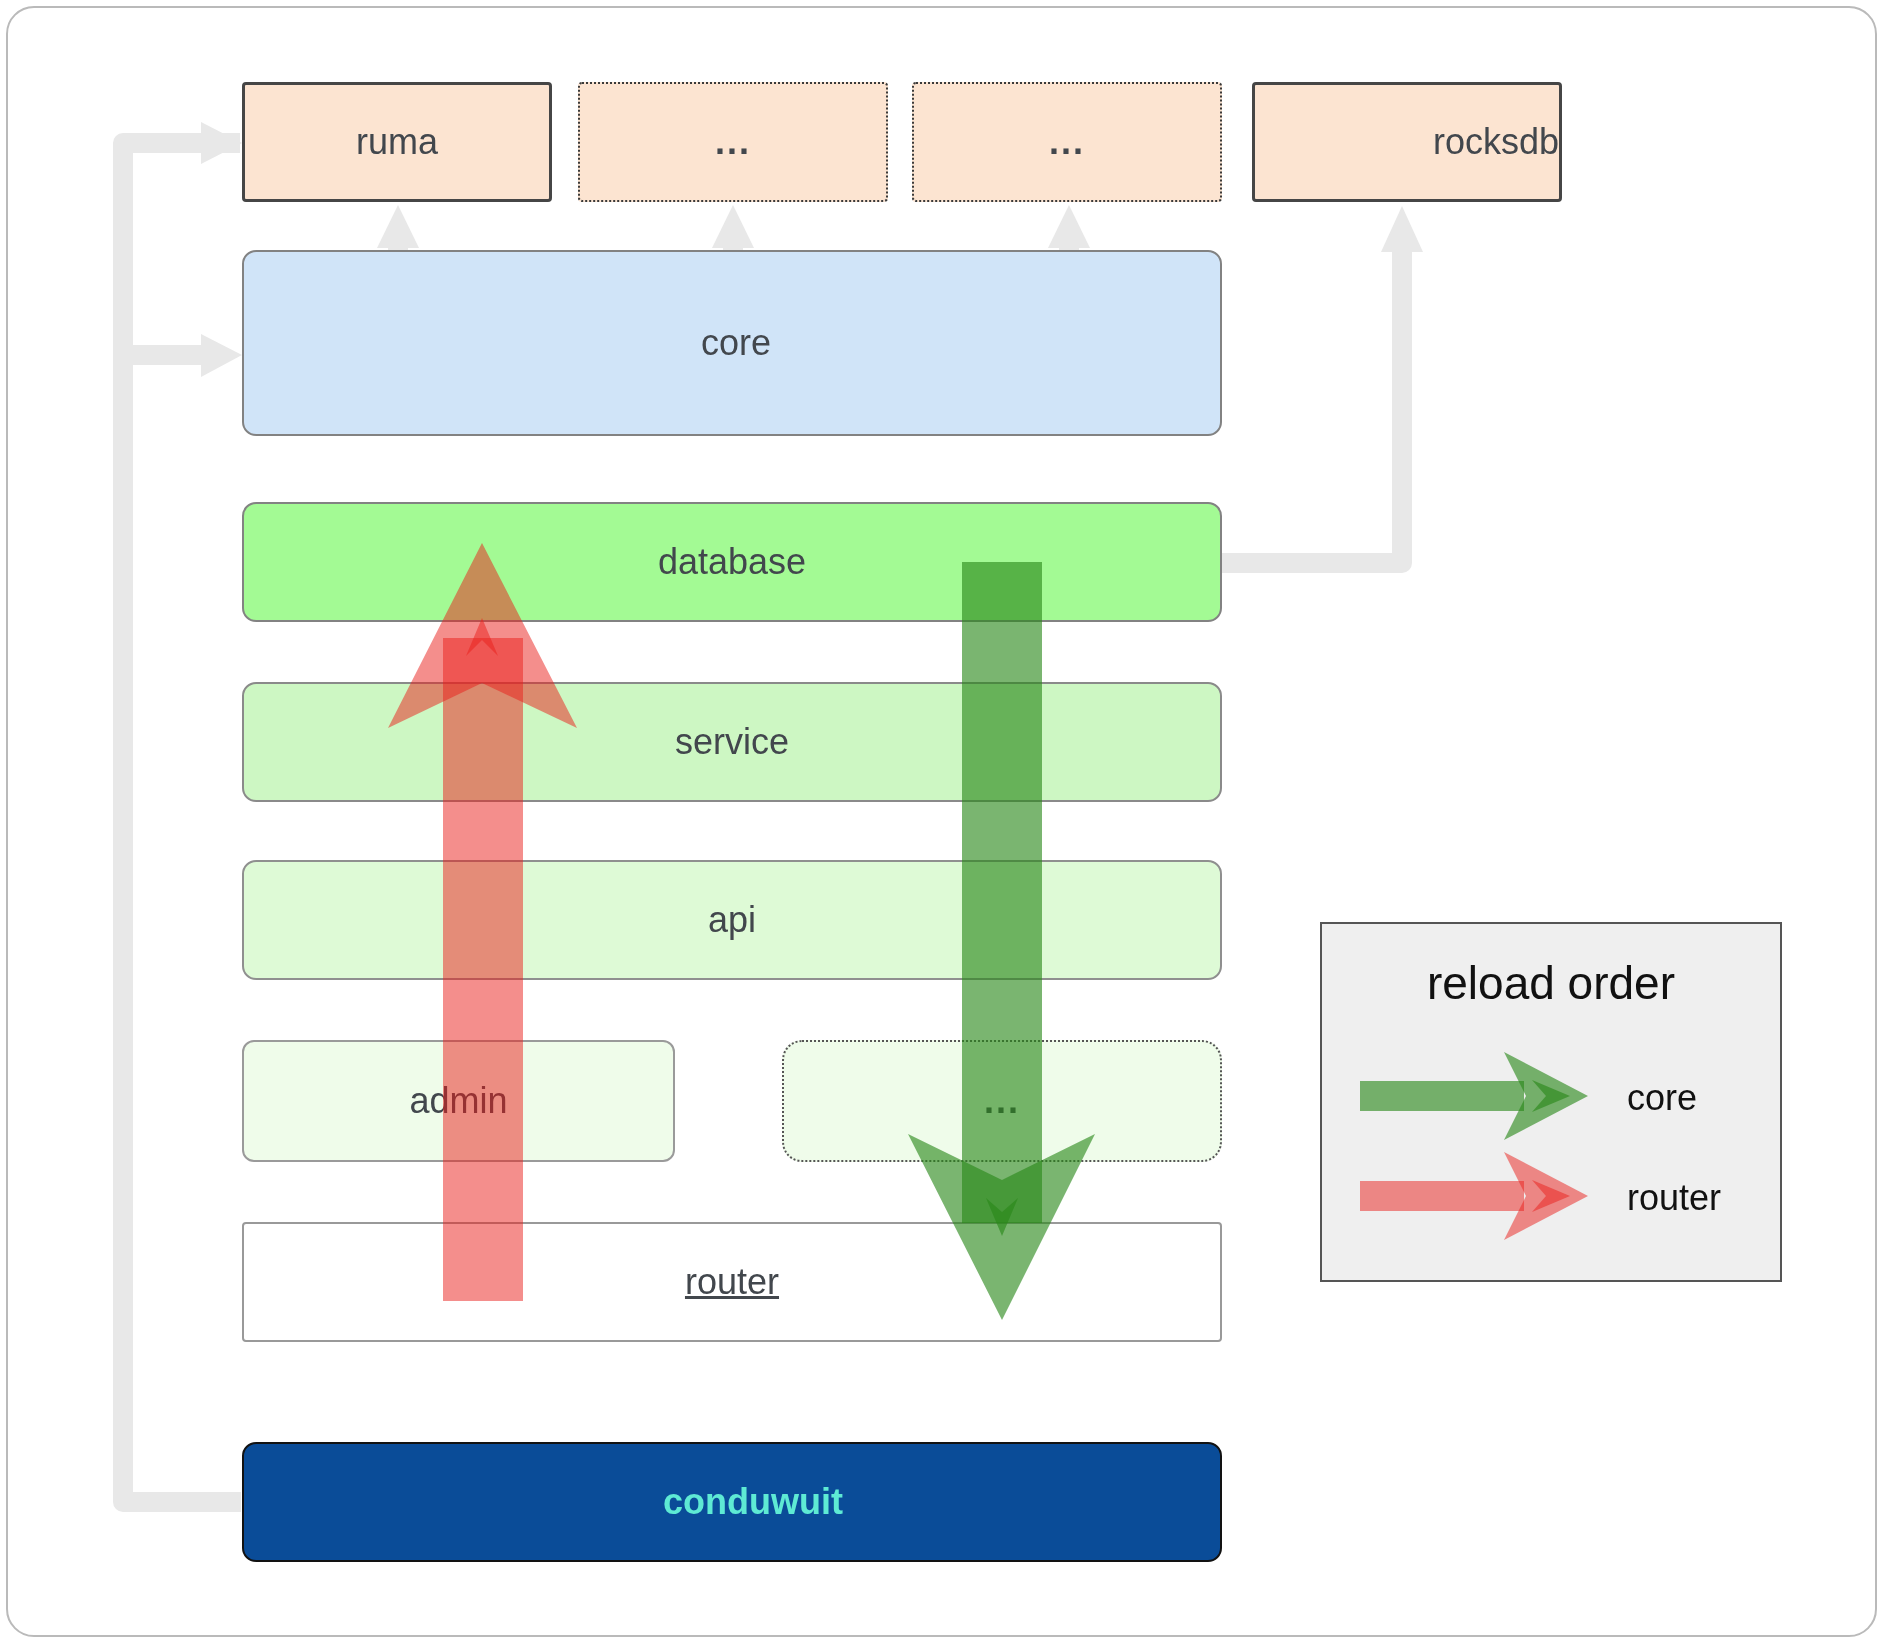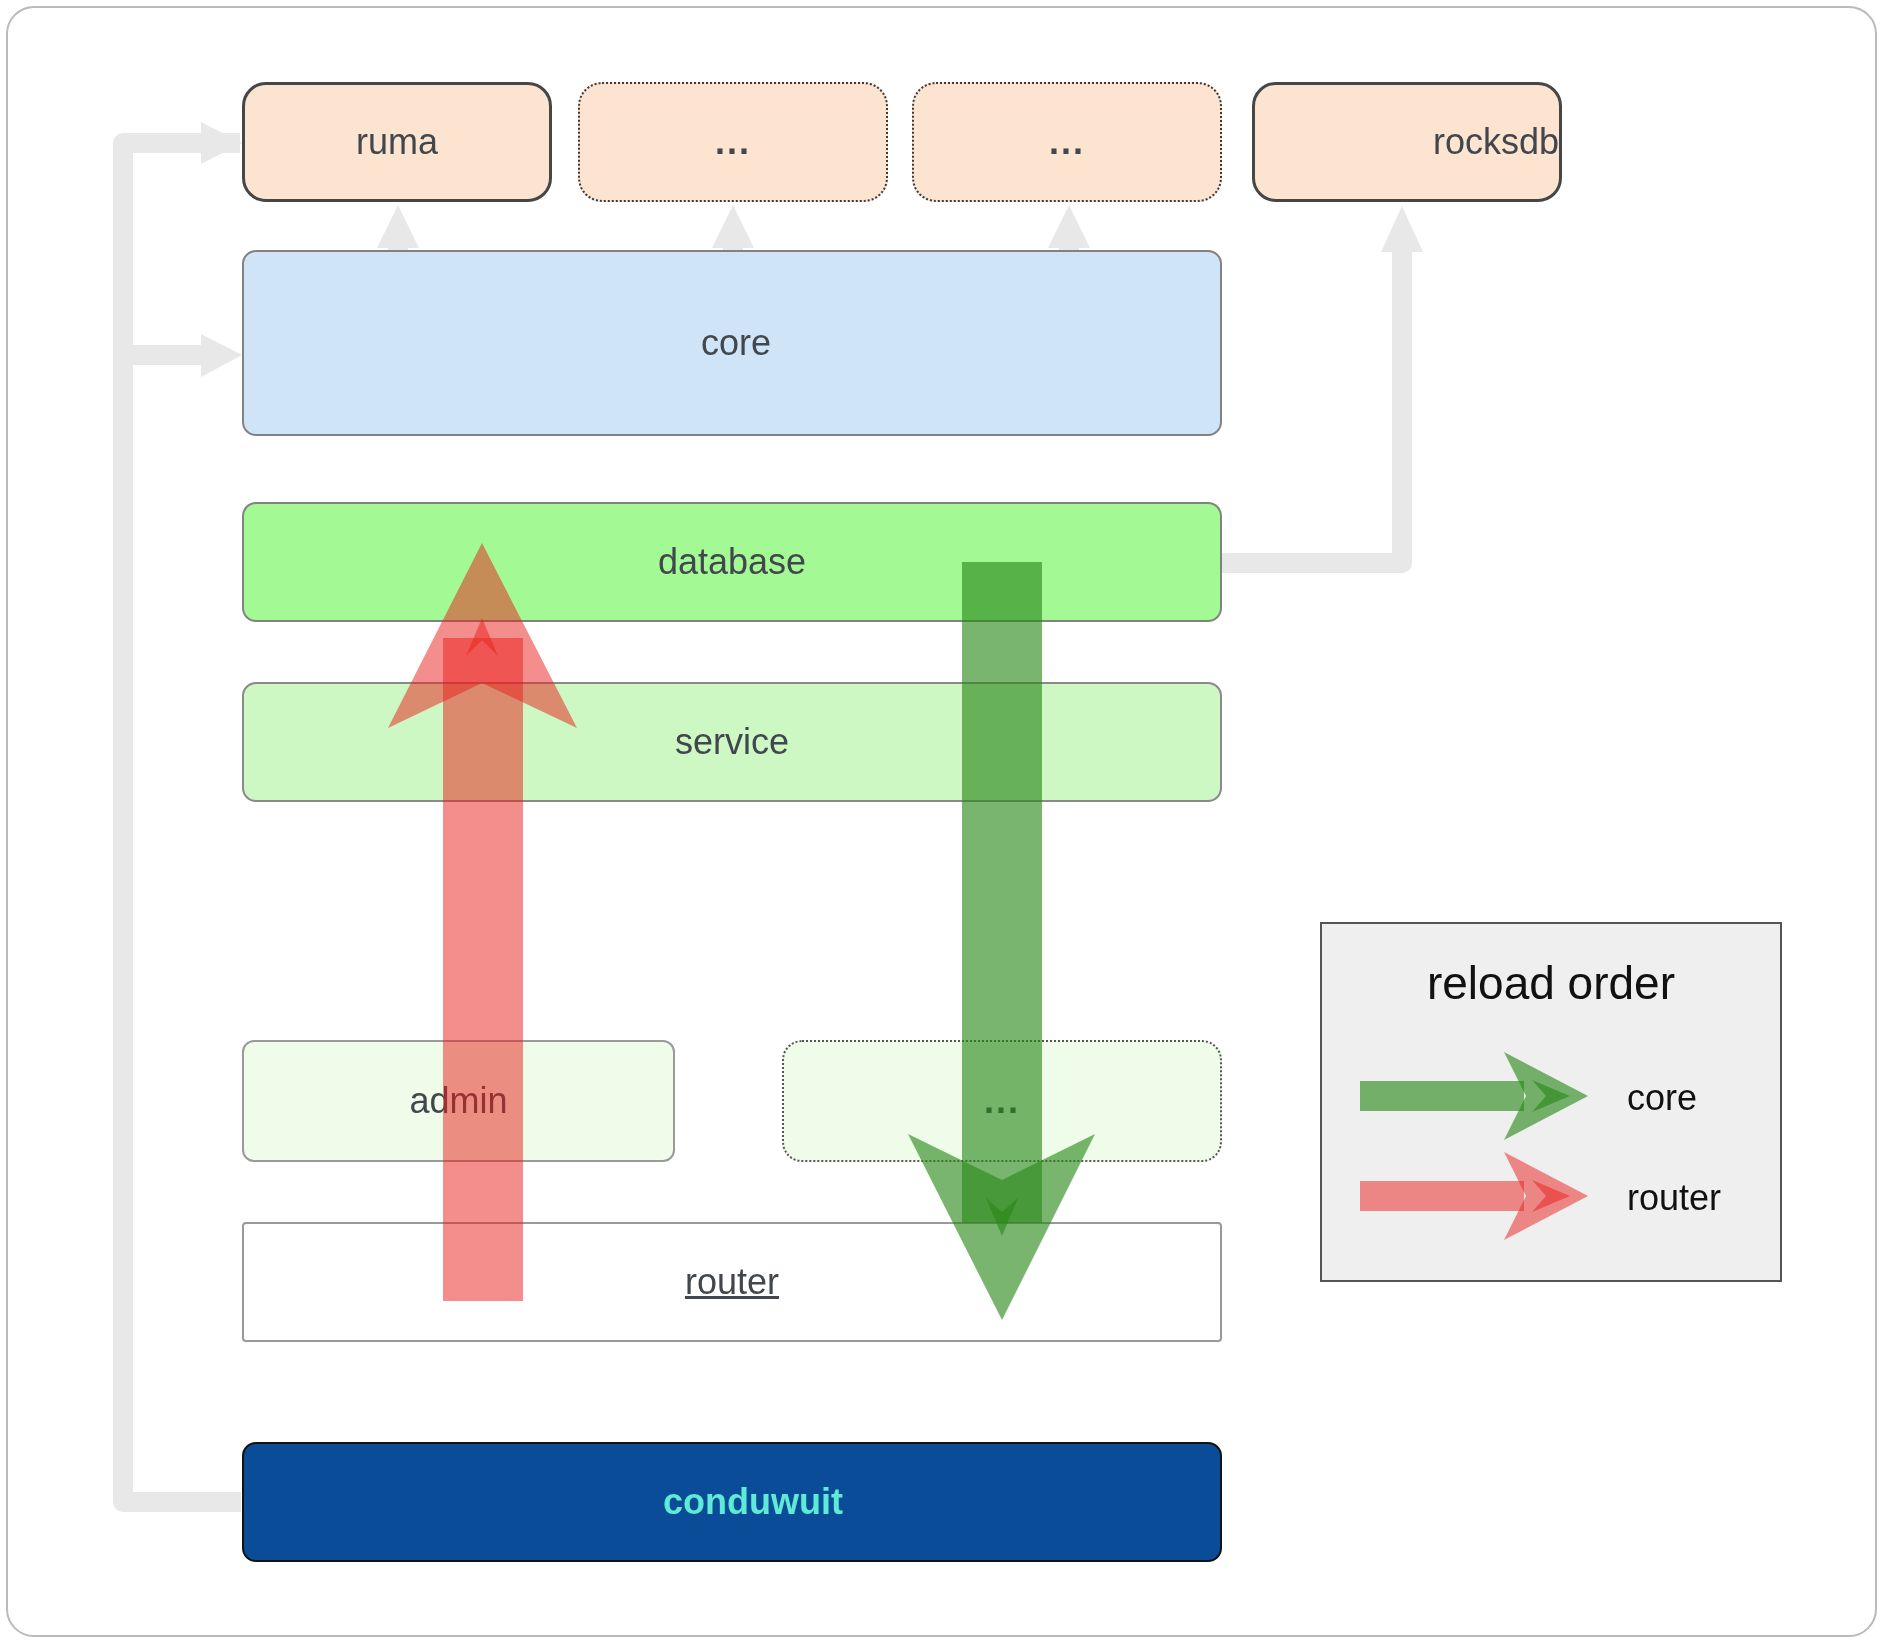--- a/index.html
+++ b/index.html
@@ -9,21 +9,21 @@
   }
   html,body{margin:0;padding:0;background:#fff;}
   body{font-family:"Liberation Sans", sans-serif;}
   #canvas{position:relative;width:1883px;height:1643px;background:#fff;overflow:hidden;}
   #frame{position:absolute;left:6px;top:6px;width:1867px;height:1627px;border:2px solid #BABABA;border-radius:28px;}
   svg.layer{position:absolute;left:0;top:0;pointer-events:none;}
   #connector-layer{z-index:0;}
   #arrow-overlay{z-index:5;}
   .node{position:absolute;display:flex;align-items:center;justify-content:center;
         box-sizing:border-box;font-size:36px;color:var(--label);z-index:1;}
-  .top-box{top:82px;width:310px;height:120px;border-radius:24px;background:var(--peach);
+  .top-box{top:82px;width:310px;height:120px;border-radius:4px;background:var(--peach);
            border:3px solid #464646;}
   .top-box.dotted{border:2px dotted #3a3a3a;}
   .wide{left:242px;width:980px;border-radius:14px;}
   #node-core{top:250px;height:186px;background:var(--core-blue);border:2px solid #828282;padding-left:8px;}
   #node-database{top:502px;height:120px;background:var(--db-green);border:2px solid #828282;}
   #node-service{top:682px;height:120px;background:var(--service-green);border:2px solid #8a8a8a;}
   #node-api{top:860px;height:120px;background:var(--api-green);border:2px solid #8f8f8f;}
   #node-admin{left:242px;top:1040px;width:433px;height:122px;background:var(--admin-green);
               border:2px solid #9a9a9a;border-radius:12px;}
   #node-ellipsis-c{left:782px;top:1040px;width:440px;height:122px;background:var(--admin-green);
@@ -79,20 +79,23 @@
 
   <div class="node wide" id="node-core">
     <span>core</span>
   </div>
   <div class="node wide" id="node-database">
     <span>database</span>
   </div>
   <div class="node wide" id="node-service">
     <span>service</span>
   </div>
+  <div class="node wide" id="node-api">
+    <span>api</span>
+  </div>
   <div class="node" id="node-admin">
     <span>admin</span>
   </div>
   <div class="node" id="node-ellipsis-c">
     <span class="dots">...</span>
   </div>
   <div class="node wide" id="node-router">
     <span>router</span>
   </div>
   <div class="node wide" id="node-conduwuit">

